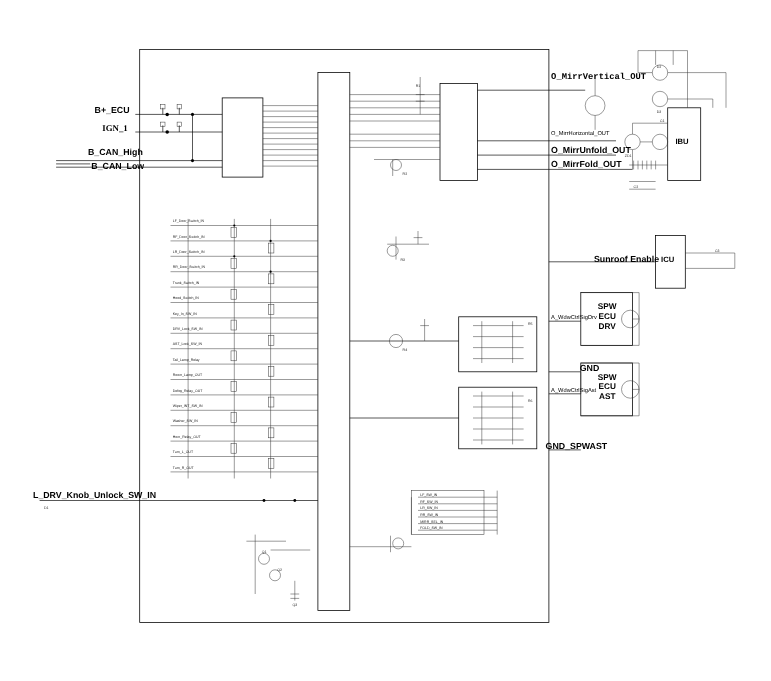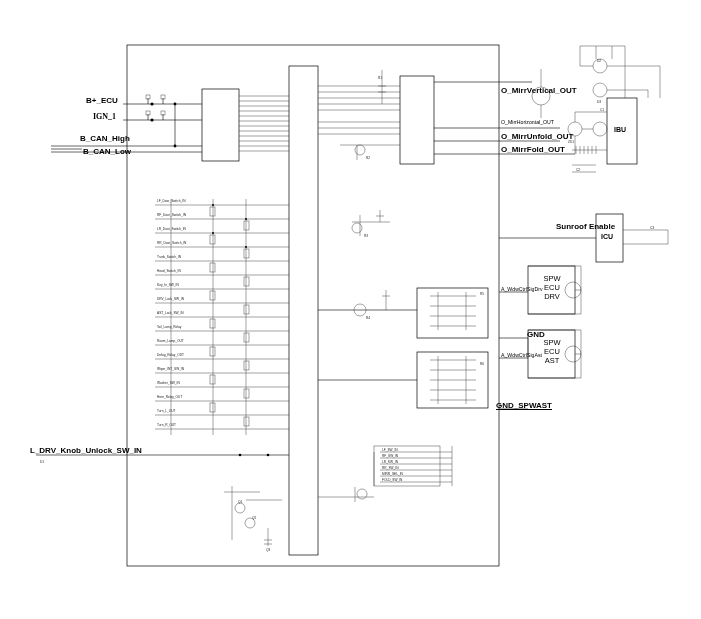--- a/index.html
+++ b/index.html
@@ -2,21 +2,21 @@
 <html><head>
 <meta charset="utf-8">
 <style>
   html,body{margin:0;padding:0;background:#ffffff;}
   body{width:701px;height:619px;position:relative;font-family:"Liberation Sans",sans-serif;overflow:hidden;}
   #sheet{position:absolute;left:0;top:0;width:701px;height:619px;}
   .lbl{position:absolute;font-family:"Liberation Sans",sans-serif;color:#000;white-space:nowrap;}
   .lbl-main{font-size:8px;font-weight:bold;}
   .lbl-sig{font-size:5.2px;}
   .lbl-tiny{font-size:3.2px;color:#222;}
-  .lbl-blk{font-size:7.5px;font-weight:normal;text-align:center;line-height:9px;}
+  .lbl-blk{font-size:7.5px;font-weight:bold;text-align:center;line-height:9px;}
   .lbl-icu{font-size:7px;font-weight:bold;}
   svg{position:absolute;left:0;top:0;}
   .w{stroke:#000;stroke-width:.6;fill:none;}
   .wt{stroke:#333;stroke-width:.45;fill:none;}
   .bx{stroke:#000;stroke-width:.7;fill:none;}
   .bxt{stroke:#444;stroke-width:.5;fill:none;}
   .dot{fill:#000;}
 </style>
 </head>
 <body>
@@ -270,29 +270,29 @@
     <circle class="dot" cx="268" cy="455" r="1.3"></circle>
     <circle class="dot" cx="240" cy="455" r="1.3"></circle>
   </svg>
 
   <div class="lbl lbl-main" style="left:86px;top:96px;">B+_ECU</div>
   <div class="lbl lbl-main" style="left:93px;top:112px;font-family:Liberation Serif, serif;">IGN_1</div>
   <div class="lbl lbl-main" style="left:80px;top:134px;">B_CAN_High</div>
   <div class="lbl lbl-main" style="left:83px;top:147px;">B_CAN_Low</div>
   <div class="lbl lbl-main" style="left:30px;top:446px;">L_DRV_Knob_Unlock_SW_IN</div>
 
-  <div class="lbl lbl-main" style="left:501px;top:86px;">O_MirrVertical_OUT</div>
+  <div class="lbl lbl-main" style="left:501px;top:66px;font-family:Liberation Mono, monospace;">O_MirrVertical_OUT</div>
   <div class="lbl lbl-sig" style="left:501px;top:119px;">O_MirrHorizontal_OUT</div>
   <div class="lbl lbl-main" style="left:501px;top:132px;">O_MirrUnfold_OUT</div>
   <div class="lbl lbl-main" style="left:501px;top:145px;text-align:center;">O_MirrFold_OUT</div>
   <div class="lbl lbl-sig" style="left:501px;top:286px;">A_WdwCtrlSigDrv</div>
   <div class="lbl lbl-main" style="left:527px;top:330px;">GND</div>
   <div class="lbl lbl-sig" style="left:501px;top:352px;">A_WdwCtrlSigAst</div>
-  <div class="lbl lbl-main" style="left:496px;top:401px;text-decoration:underline;">GND_SPWAST</div>
-  <div class="lbl lbl-main" style="left:540px;top:222px;margin-left:16px;">Sunroof Enable</div>
+  <div class="lbl lbl-main" style="left:496px;top:401px;">GND_SPWAST</div>
+  <div class="lbl lbl-main" style="left:540px;top:231px;">Sunroof Enable</div>
 
   <div class="lbl lbl-icu" style="left:614px;top:126px;">IBU</div>
   <div class="lbl lbl-icu" style="left:601px;top:233px;">ICU</div>
   <div class="lbl lbl-blk" style="left:530px;top:274px;width:44px;">SPW<br>ECU<br>DRV</div>
   <div class="lbl lbl-blk" style="left:530px;top:338px;width:44px;">SPW<br>ECU<br>AST</div>
 
   <div class="lbl lbl-tiny" style="left:157px;top:199px;">LF_Door_Switch_IN</div>
   <div class="lbl lbl-tiny" style="left:157px;top:213px;">RF_Door_Switch_IN</div>
   <div class="lbl lbl-tiny" style="left:157px;top:227px;">LR_Door_Switch_IN</div>
   <div class="lbl lbl-tiny" style="left:157px;top:241px;">RR_Door_Switch_IN</div>

